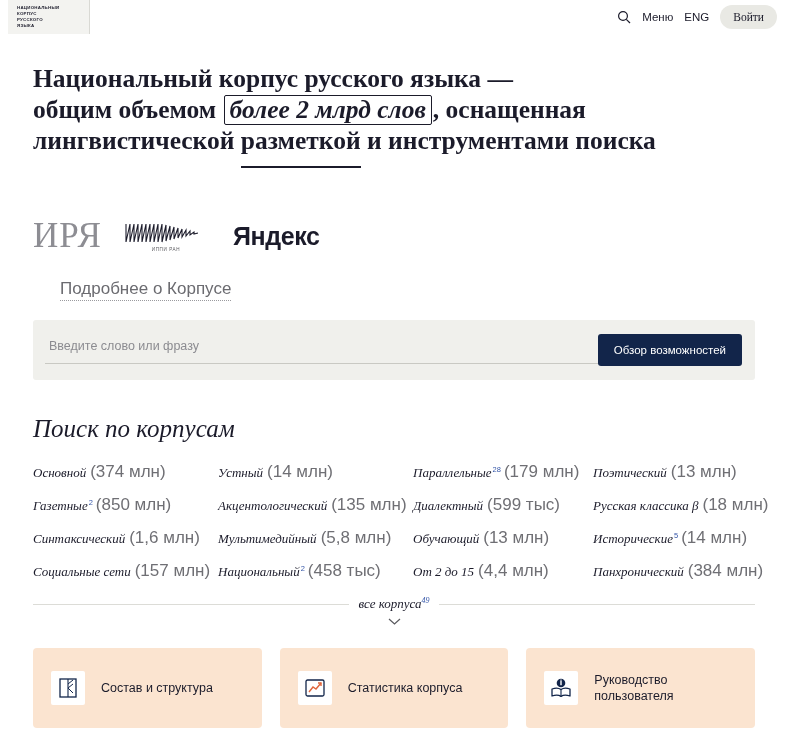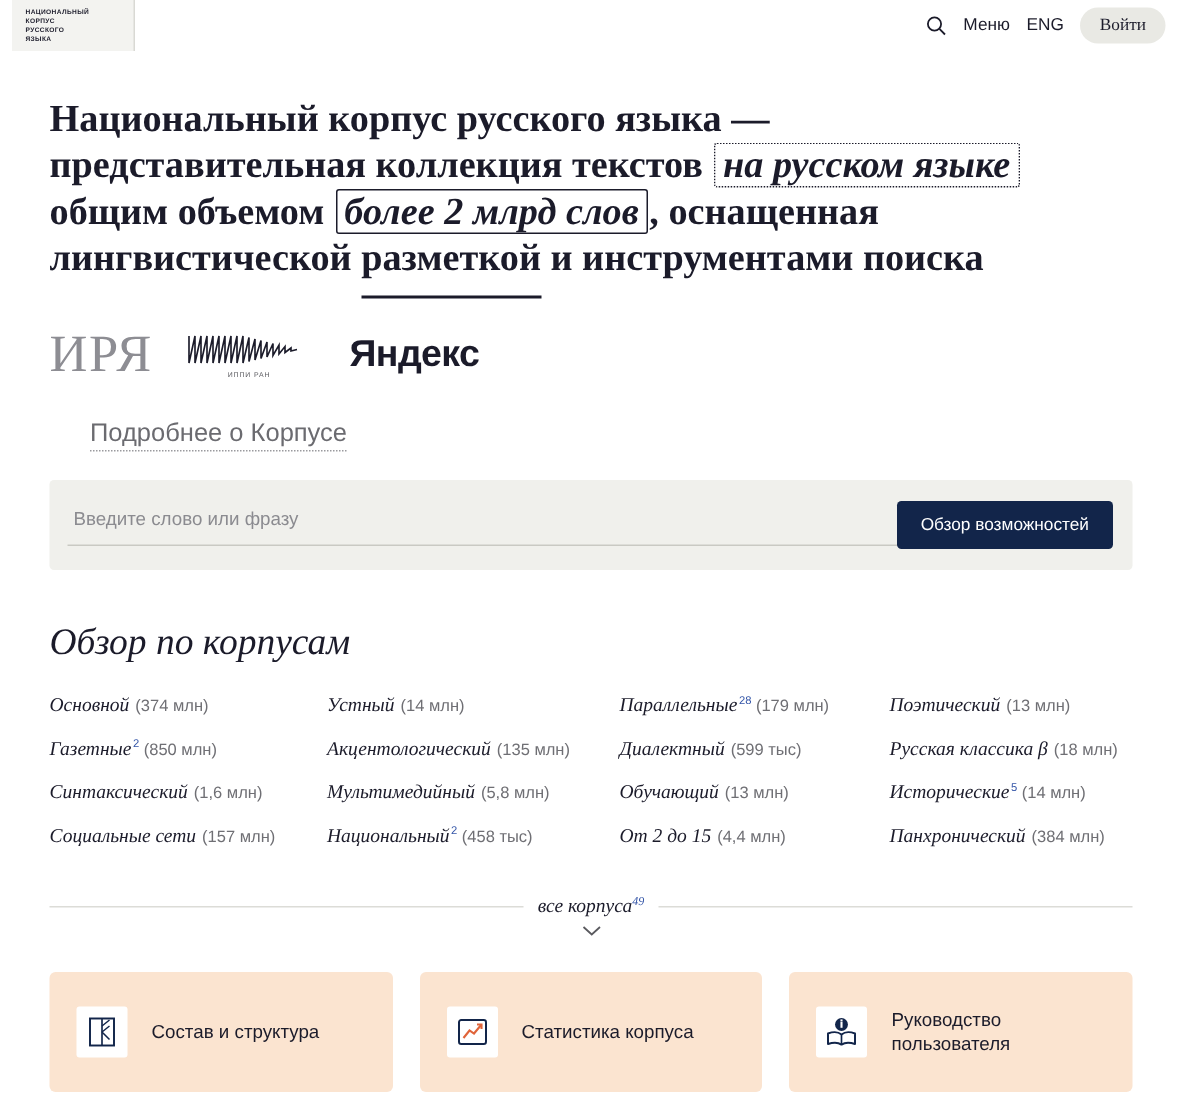--- a/index.html
+++ b/index.html
@@ -199,21 +199,21 @@
     color: #1b1b2a;
     cursor: pointer;
   }
   .corpus-sup {
     font-size: 7.5px;
     vertical-align: super;
     color: #3556a8;
     margin-left: 1px;
   }
   .corpus-count {
-    font-size: 11px;
+    font-size: 17px;
     color: #6f6f74;
     margin-left: 3px;
   }
 
   
   .all-corpora-row {
     position: absolute; left: 33px; top: 596px;
     width: 722px;
     display: flex; align-items: center;
   }
@@ -285,24 +285,20 @@
       <a class="hdr-link">ENG</a>
       <button class="hdr-login">Войти</button>
     </div>
   </div>
 
   <div class="hero">
     <div class="hero-line">
       <span>Национальный корпус русского языка —</span>
     </div>
     <div class="hero-line">
-      <span>представительная коллекция текстов</span>
-      <span class="boxed">на русском языке</span>
-    </div>
-    <div class="hero-line">
       <span>общим объемом</span>
       <span class="boxed-solid">более 2 млрд слов</span><span>, оснащенная</span>
     </div>
     <div class="hero-line">
       <span>лингвистической</span>
       <span class="underlined">разметкой</span>
       <span>и инструментами поиска</span>
     </div>
   </div>
 
@@ -317,21 +313,21 @@
     <div class="logo-yandex">Яндекс</div>
   </div>
 
   <a class="more-link">Подробнее о Корпусе</a>
 
   <div class="search-panel">
     <input class="search-input" type="text" placeholder="Введите слово или фразу" style="">
     <button class="overview-btn">Обзор возможностей</button>
   </div>
 
-  <div class="section-title">Обзор по корпусам</div>
+  <div class="section-title">Поиск по корпусам</div>
 
   <div class="corpora-grid">
     <div class="corpus-item">
       <span class="corpus-name">Основной</span><span class="corpus-sup"></span><span class="corpus-count">(374 млн)</span>
     </div>
     <div class="corpus-item">
       <span class="corpus-name">Устный</span><span class="corpus-sup"></span><span class="corpus-count">(14 млн)</span>
     </div>
     <div class="corpus-item">
       <span class="corpus-name">Параллельные</span><span class="corpus-sup">28</span><span class="corpus-count">(179 млн)</span>

